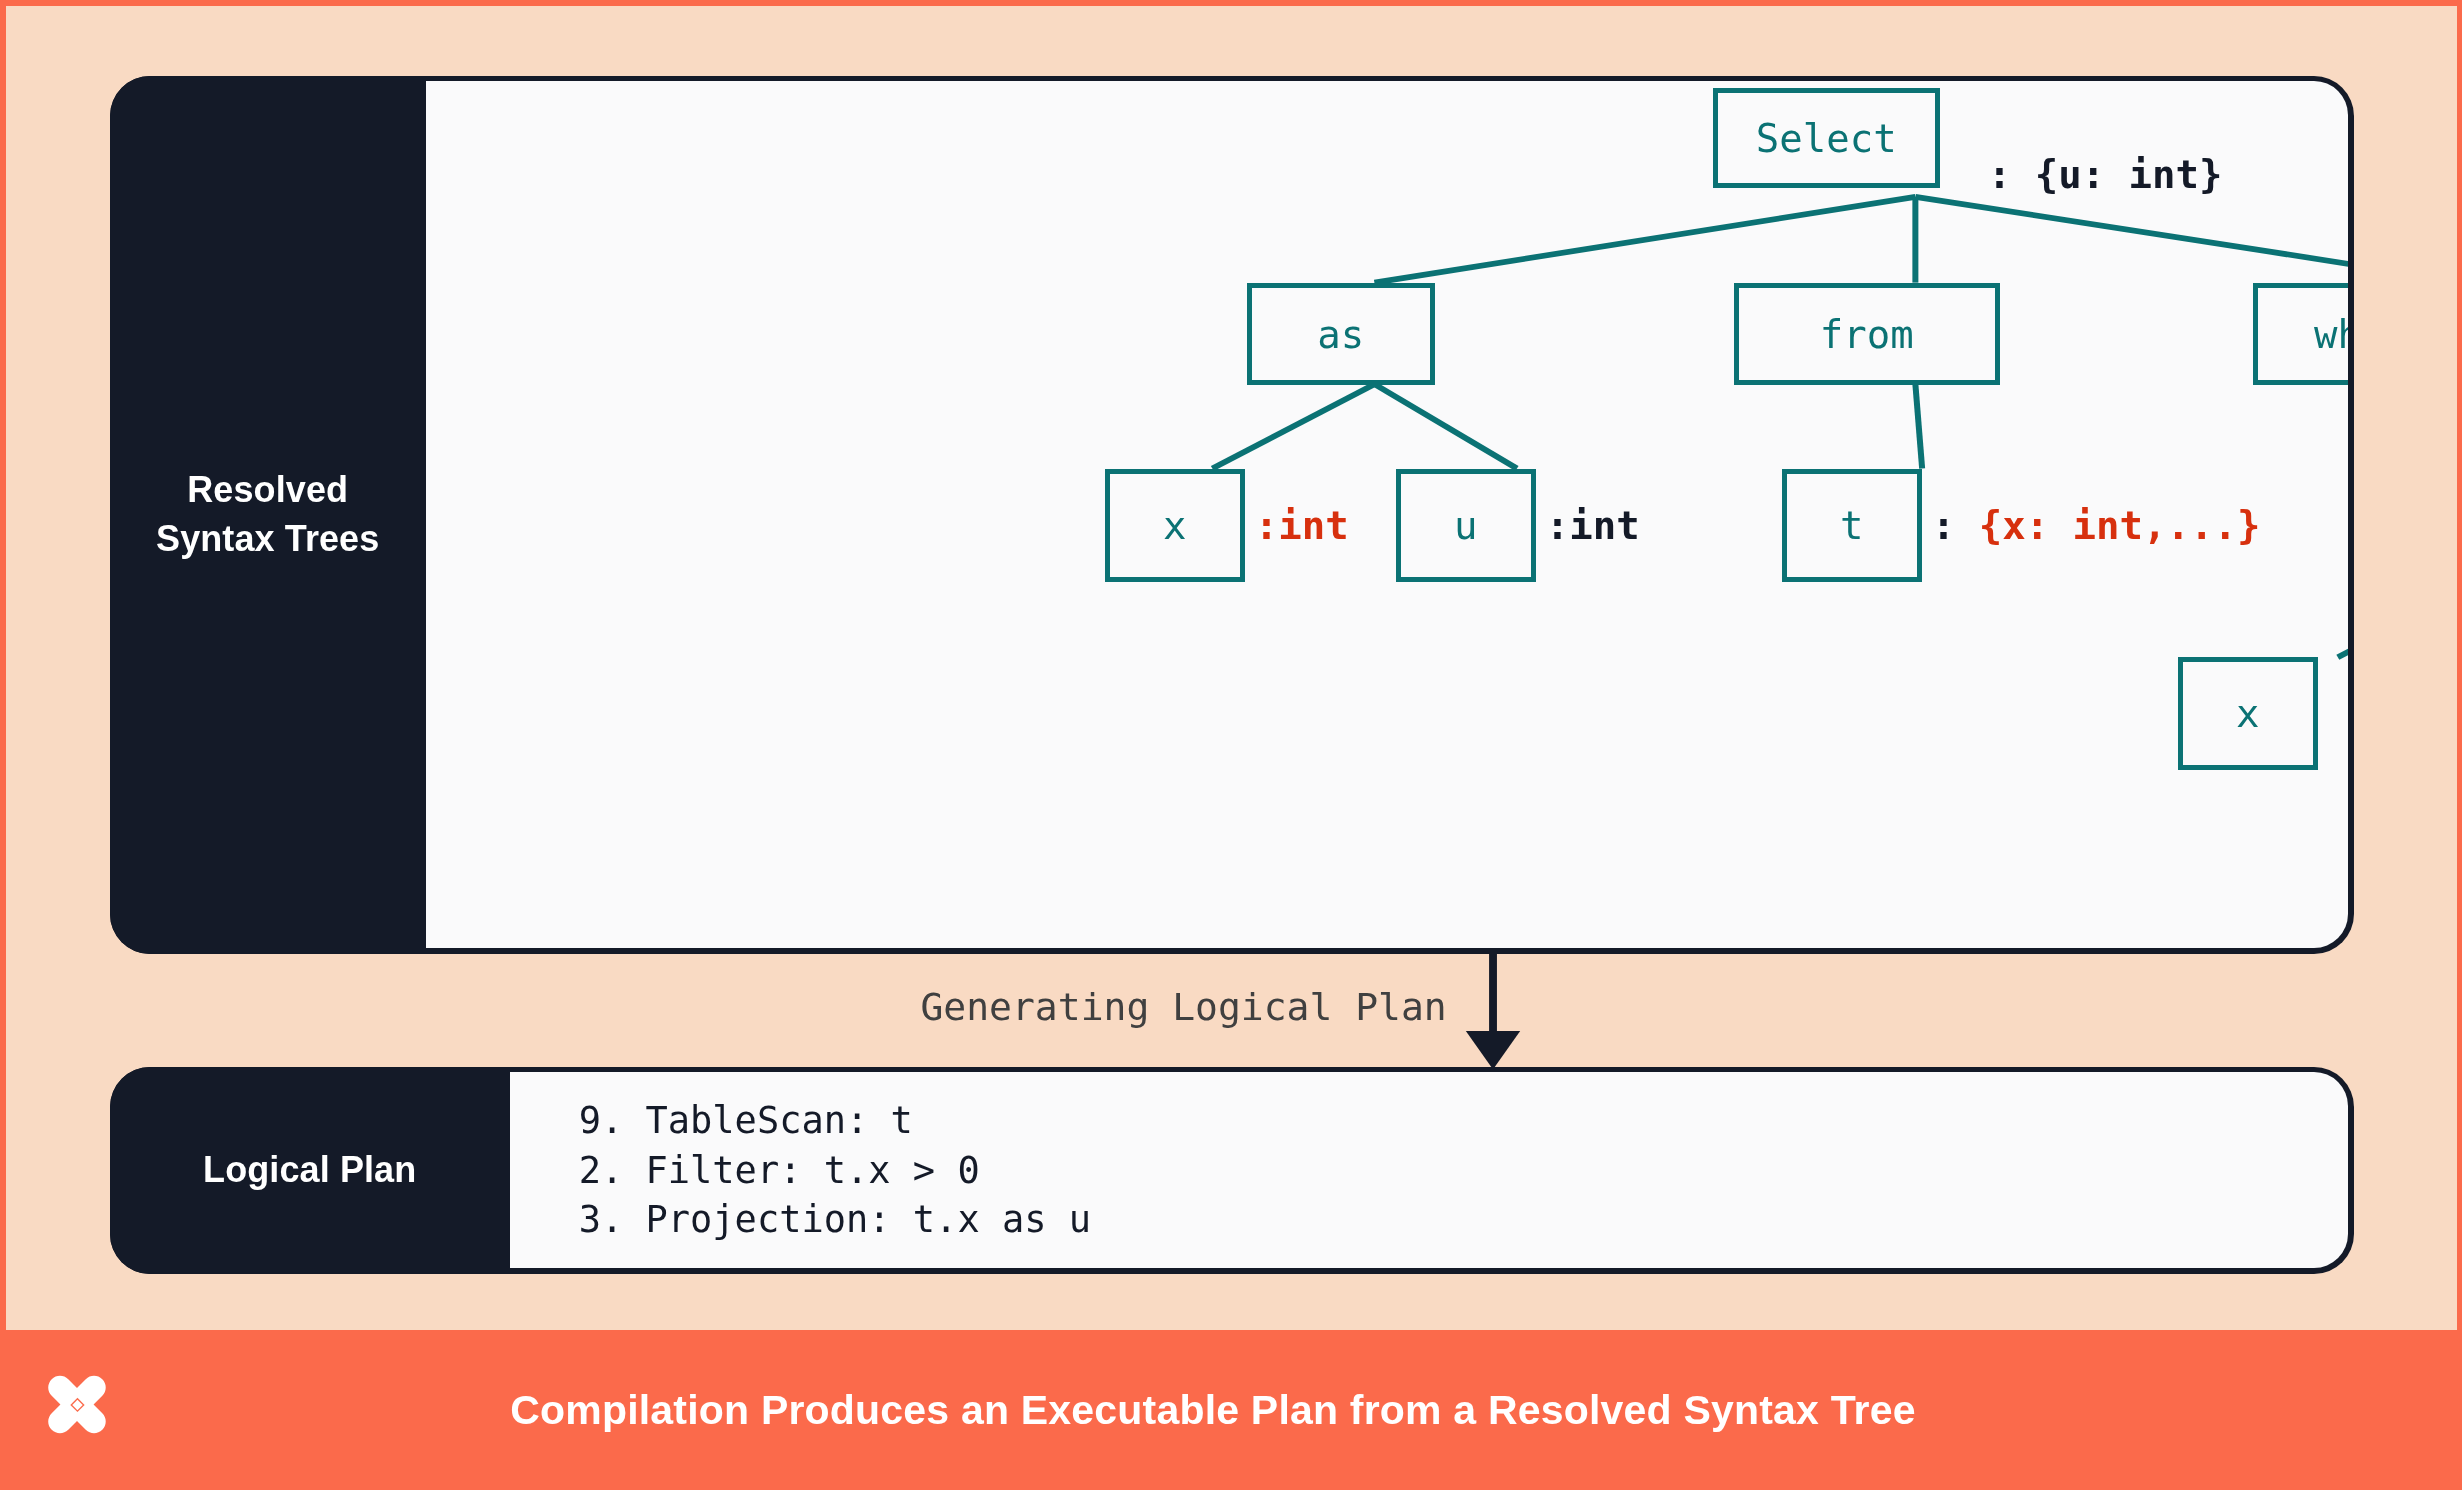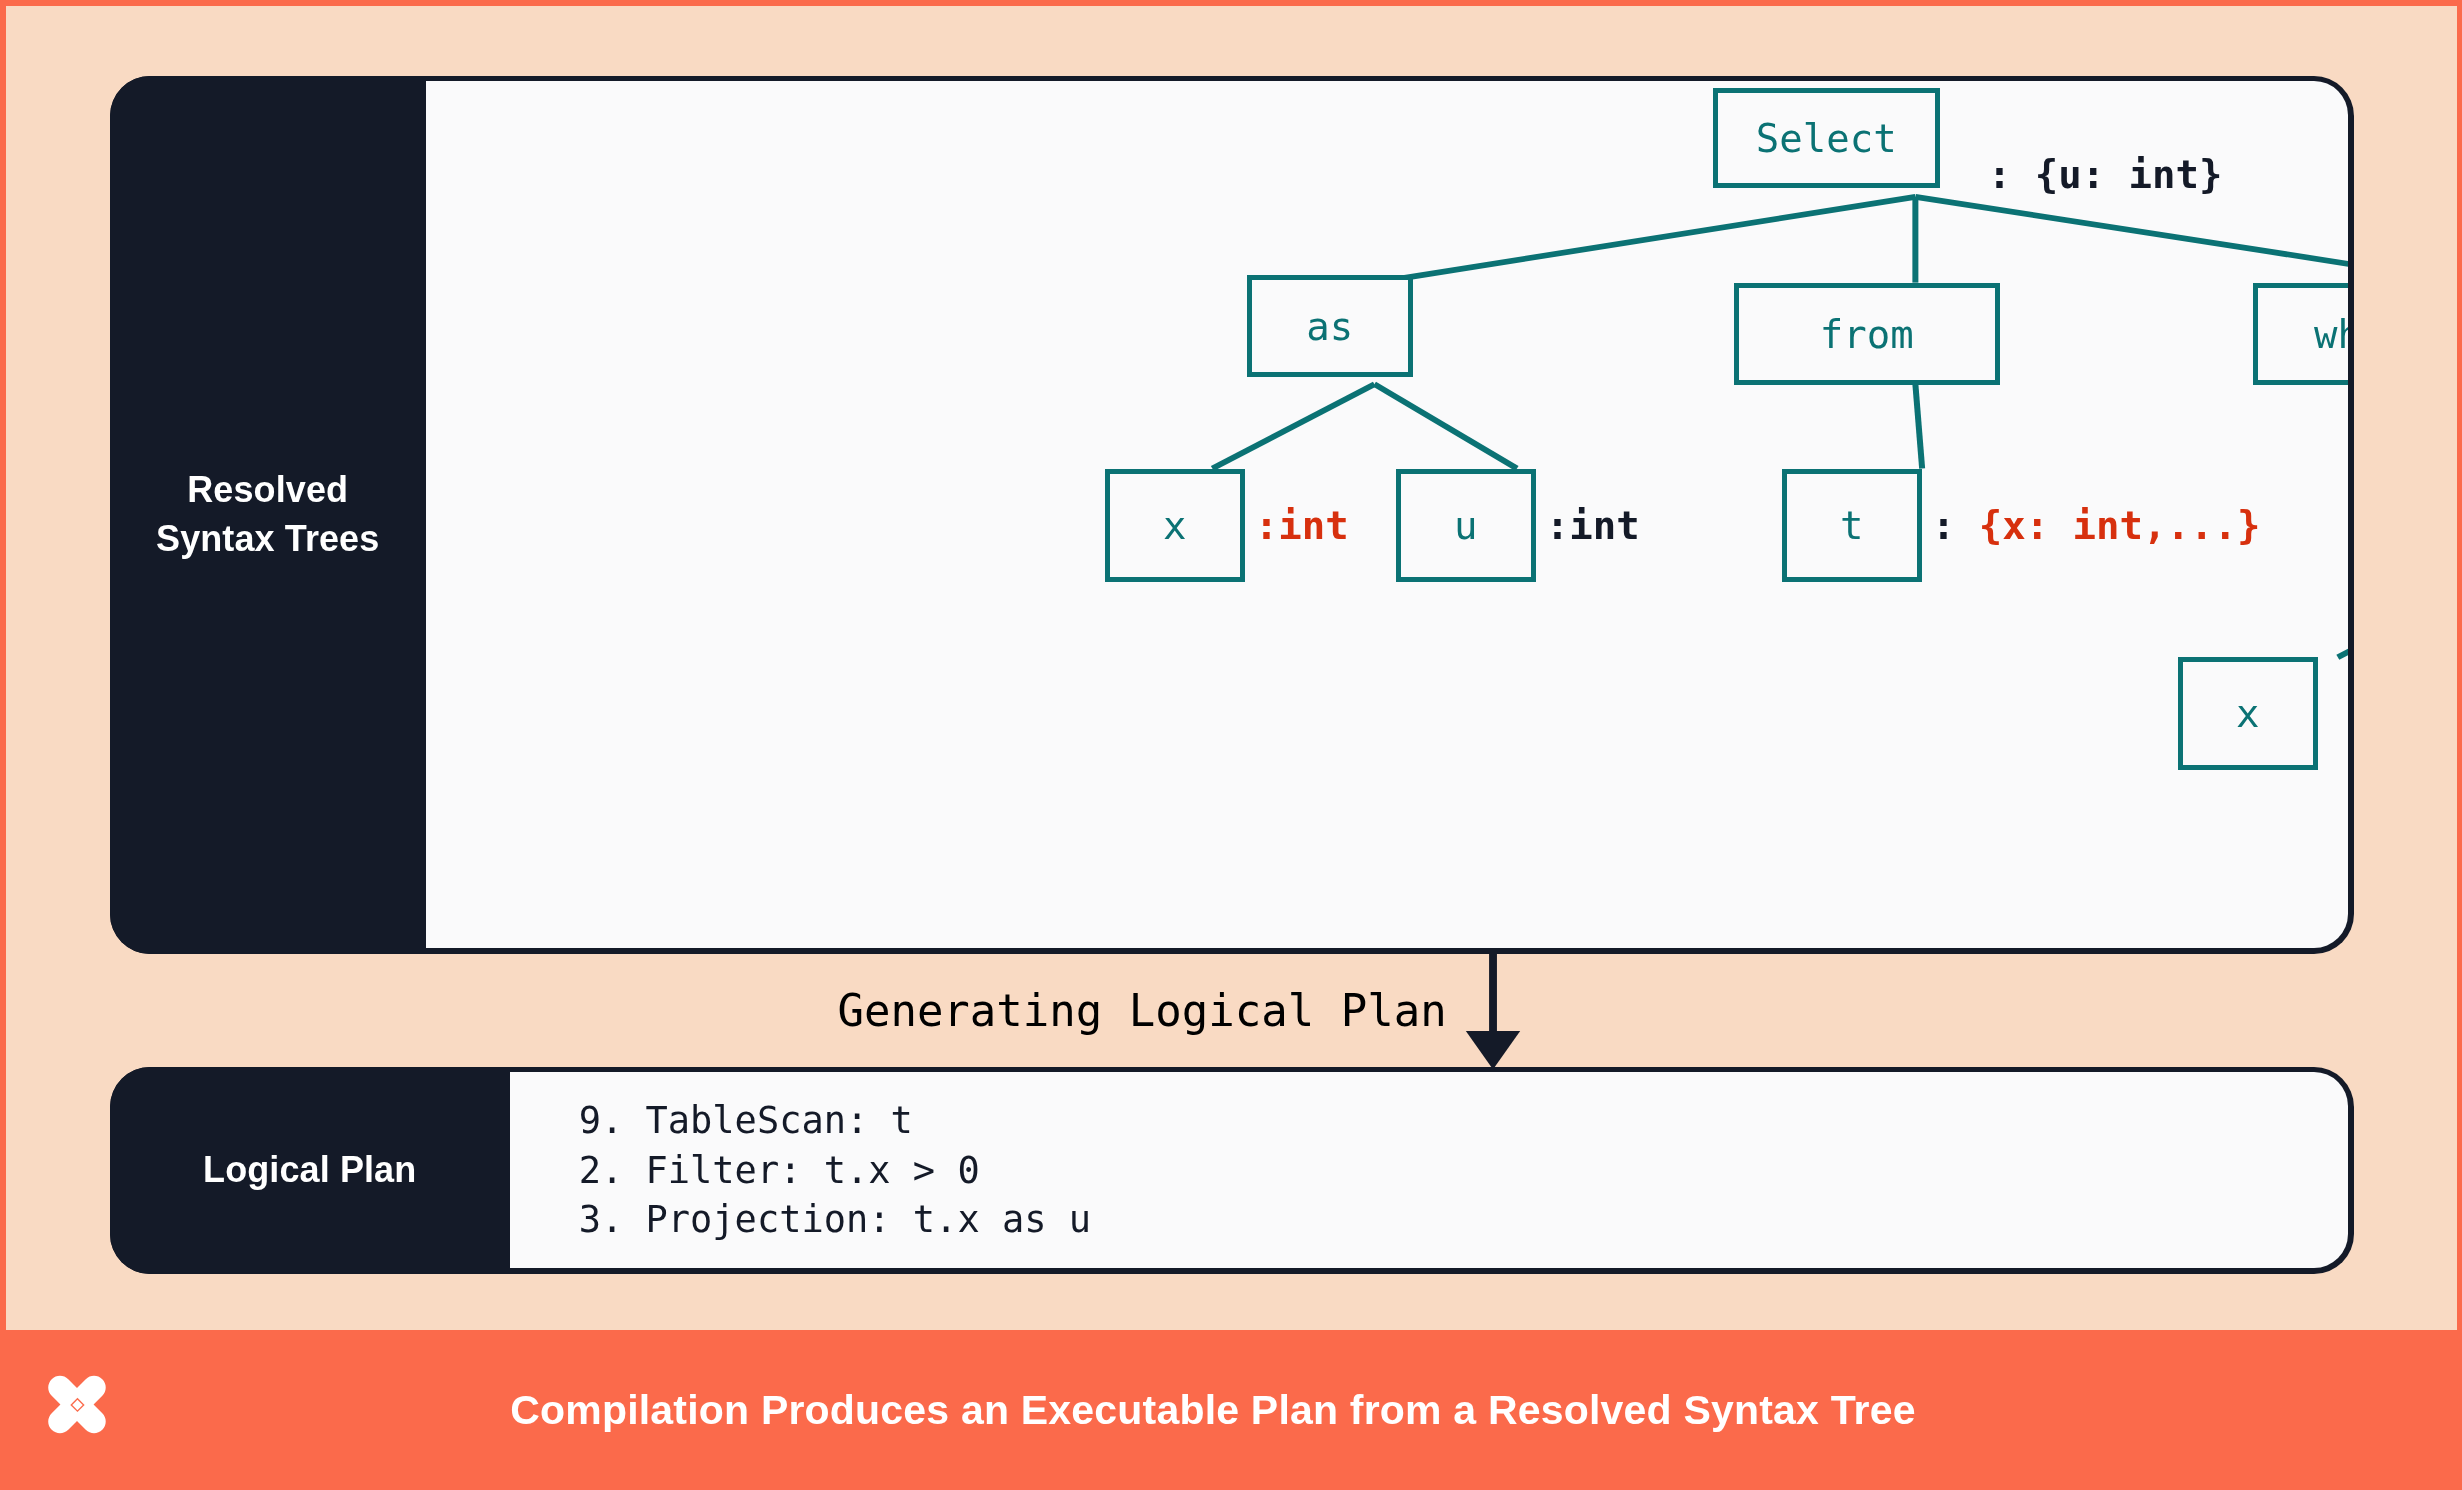--- a/index.html
+++ b/index.html
@@ -96,22 +96,22 @@
   .ann .dark { color: #141A28; }
   .ann .red  { color: #D7300E; }
 
   
   #connector { position: absolute; left: 104px; top: 948px; width: 2244px; height: 114px; }
   #connector .arrow-label {
     position: absolute;
     right: 907px;
     top: 31px;
     font-family: "DejaVu Sans Mono", "Liberation Mono", monospace;
-    font-size: 44px;
-    color: #000000;
+    font-size: 38px;
+    color: #404040;
     white-space: pre;
   }
   #connector svg { position: absolute; left: 0; top: 0; width: 100%; height: 100%; }
 
   
   #panel-lp { left: 104px; top: 1061px; width: 2244px; height: 207px; }
   #panel-lp .rail { width: 400px; }
   #panel-lp .rail-label { font-size: 36px; }
   #panel-lp .body { display: flex; align-items: center; }
 
@@ -174,21 +174,21 @@
               <line x1="1985" y1="162" x2="1985" y2="282" stroke="#0B7274" stroke-width="8"></line>
               <line x1="1985" y1="162" x2="2724" y2="282" stroke="#0B7274" stroke-width="8"></line>
               <line x1="1264" y1="424" x2="1048" y2="542" stroke="#0B7274" stroke-width="8"></line>
               <line x1="1264" y1="424" x2="1454" y2="542" stroke="#0B7274" stroke-width="8"></line>
               <line x1="1985" y1="424" x2="1994" y2="542" stroke="#0B7274" stroke-width="8"></line>
               <line x1="2724" y1="424" x2="2738" y2="542" stroke="#0B7274" stroke-width="8"></line>
               <line x1="2738" y1="700" x2="2548" y2="806" stroke="#0B7274" stroke-width="8"></line>
               <line x1="2738" y1="700" x2="2944" y2="806" stroke="#0B7274" stroke-width="8"></line>
             </svg>
         <div class="node" style="left: 1287px; top: 7px; width: 227px; height: 100px;">Select</div>
-            <div class="node" style="left: 821px; top: 194px; width: 166px; height: 102px;">as</div>
+            <div class="node" style="left: 821px; top: 202px; width: 188px; height: 102px;">as</div>
             <div class="node" style="left: 1308px; top: 202px; width: 266px; height: 102px;">from</div>
             <div class="node" style="left: 1827px; top: 202px; width: 240px; height: 102px;">where</div>
             <div class="node" style="left: 679px; top: 388px; width: 140px; height: 113px;">x</div>
             <div class="node" style="left: 970px; top: 388px; width: 140px; height: 113px;">u</div>
             <div class="node" style="left: 1356px; top: 388px; width: 140px; height: 113px;">t</div>
             <div class="node" style="left: 1752px; top: 576px; width: 140px; height: 113px;">x</div>
             <div class="ann" style="left: 1562px; top: 46px; margin-top: 28px;"><span class="dark">: {u: int}</span></div>
             <div class="ann" style="left: 829px; top: 425px;"><span class="red">:int</span></div>
             <div class="ann" style="left: 1120px; top: 425px;"><span class="dark">:int</span></div>
             <div class="ann" style="left: 1506px; top: 425px;"><span class="dark">: </span><span class="red">{x: int,...}</span></div>

